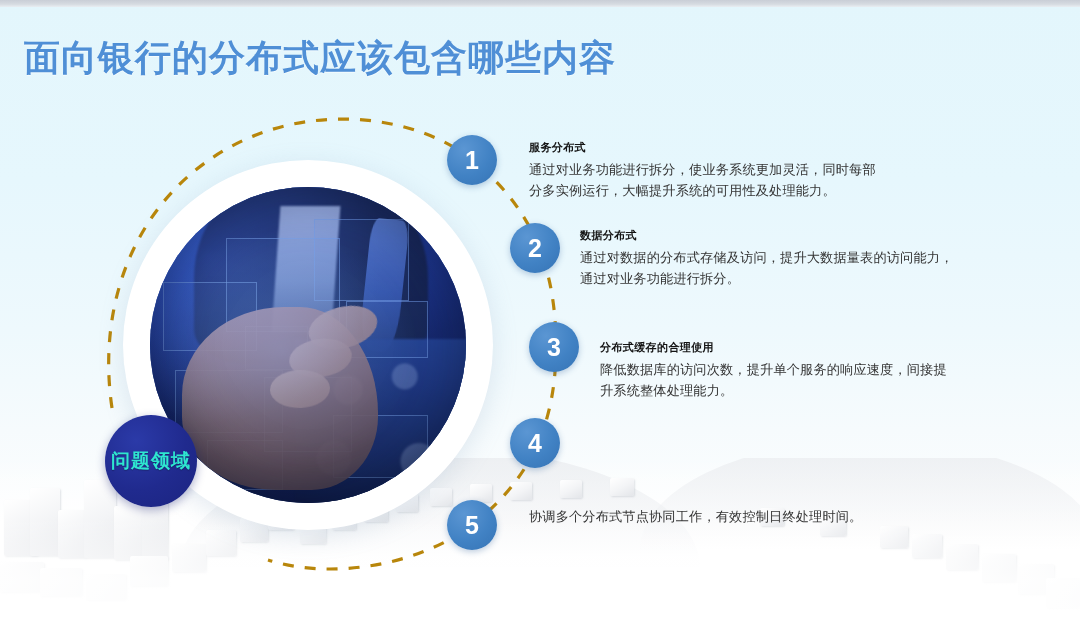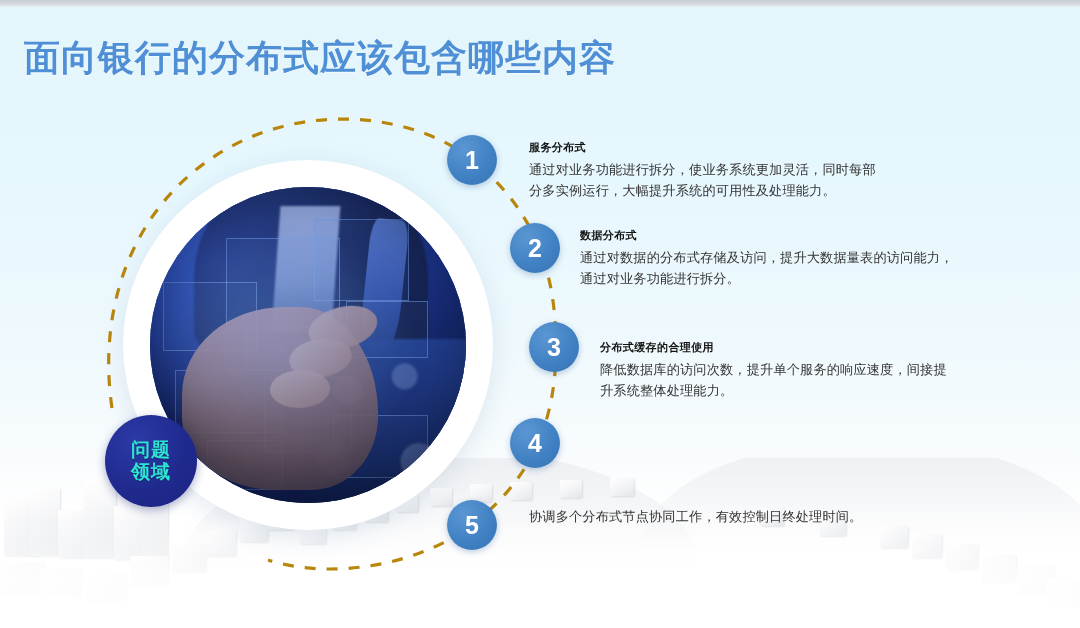--- a/index.html
+++ b/index.html
@@ -137,21 +137,21 @@
     box-shadow:inset 0 0 58px rgba(6,14,42,.55);
     border-radius:50%;
   }
 
   
   #badge {
     position:absolute; left:105px; top:415px; width:92px; height:92px;
     border-radius:50%;
     background:radial-gradient(circle at 34% 28%, #2b3aa8 0%, #202a8e 55%, #1b2480 100%);
     box-shadow:0 3px 10px rgba(20,30,110,.35);
-    display:flex; flex-direction:column; align-items:center; justify-content:center;
+    display:flex; flex-direction:row; align-items:center; justify-content:center;
     line-height:1.16;
   }
   #badge span {
     color:#2ee6d0; font-size:19px; font-weight:bold; letter-spacing:1px;
     text-shadow:0 1px 1px rgba(0,0,0,.25);
   }
 
   
   .num {
     position:absolute; width:50px; height:50px; border-radius:50%;

